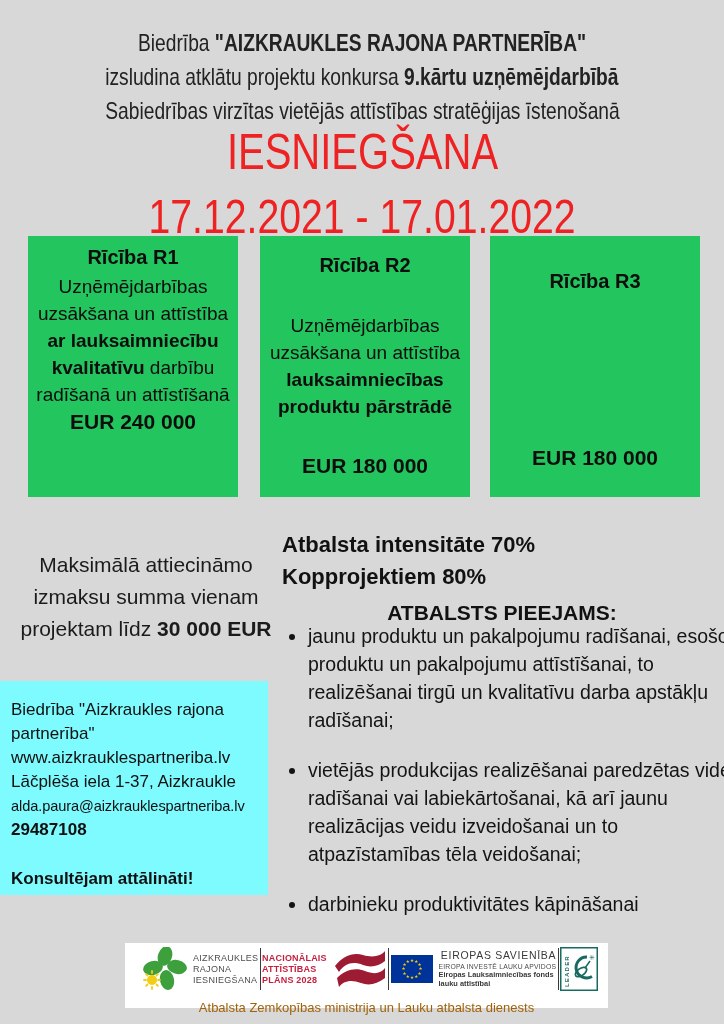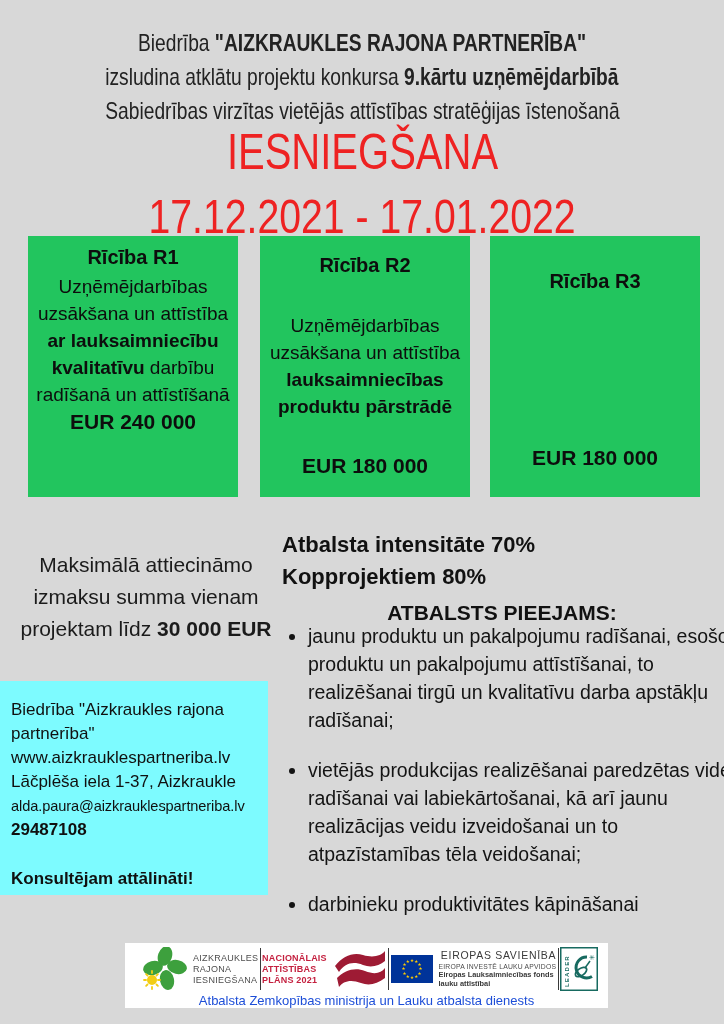--- a/index.html
+++ b/index.html
@@ -62,21 +62,21 @@
   .footer{position:absolute;left:125px;top:943px;width:483px;height:65px;background:#ffffff;}
   .logos{display:flex;align-items:center;justify-content:space-between;height:46px;padding:3px 10px 0;margin-left:8px;}
   .logo-group{display:flex;align-items:center;gap:6px;}
   .vdiv{width:1px;height:42px;background:#3a3a3a;}
   .partner-text{font-size:9px;line-height:11px;color:#4d4d4d;letter-spacing:.3px;}
   .nap-text{font-size:9px;line-height:11px;font-weight:700;color:#c41f3e;letter-spacing:.2px;}
   .eu-text{color:#3c3c3c;}
   .eu-title{font-size:10.5px;letter-spacing:.7px;color:#3a3a3a;margin-bottom:2px;text-align:right;}
   .eu-sub{font-size:6.8px;letter-spacing:.2px;margin-bottom:1px;color:#4a4a4a;}
   .eu-fund{font-size:7.4px;font-weight:700;line-height:8.6px;color:#3a3a3a;}
-  .support-note{text-align:center;font-size:13px;line-height:15px;color:#1d4ed8;margin-top:1px;}
+  .support-note{text-align:center;font-size:13px;line-height:15px;color:#a16207;margin-top:8px;}
 </style>
 </head>
 <body>
 
 <div>
 
   <header class="header">
     <div class="h-line"><span class="cx"><span>Biedrība </span><span class="b">"AIZKRAUKLES RAJONA PARTNERĪBA"</span></span></div>
     <div class="h-line"><span class="cx"><span>izsludina atklātu projektu konkursa </span><span class="b">9.kārtu uzņēmējdarbībā</span></span></div>
     <div class="h-line"><span class="cx"><span>Sabiedrības virzītas vietējās attīstības stratēģijas īstenošanā</span></span></div>
@@ -155,21 +155,21 @@
           <div>IESNIEGŠANA</div>
         </div>
       </div>
 
       <div class="vdiv"></div>
 
       <div class="logo-group">
         <div class="nap-text">
           <div>NACIONĀLAIS</div>
           <div>ATTĪSTĪBAS</div>
-          <div>PLĀNS 2021</div>
+          <div>PLĀNS 2028</div>
         </div>
         <svg width="54" height="38" viewBox="0 0 54 38">
           <g fill="#9e1b34">
             <path d="M2,16 C10,6 20,2 30,5 C40,8 48,6 52,1 L52,11 C46,16 38,18 30,15 C20,11 12,13 6,22 Z"></path>
             <path d="M4,28 C12,20 22,17 32,21 C42,25 48,23 52,18 L52,28 C44,34 36,36 28,33 C18,29 10,31 6,37 Z"></path>
           </g>
         </svg>
       </div>
 
       <div class="vdiv"></div>

